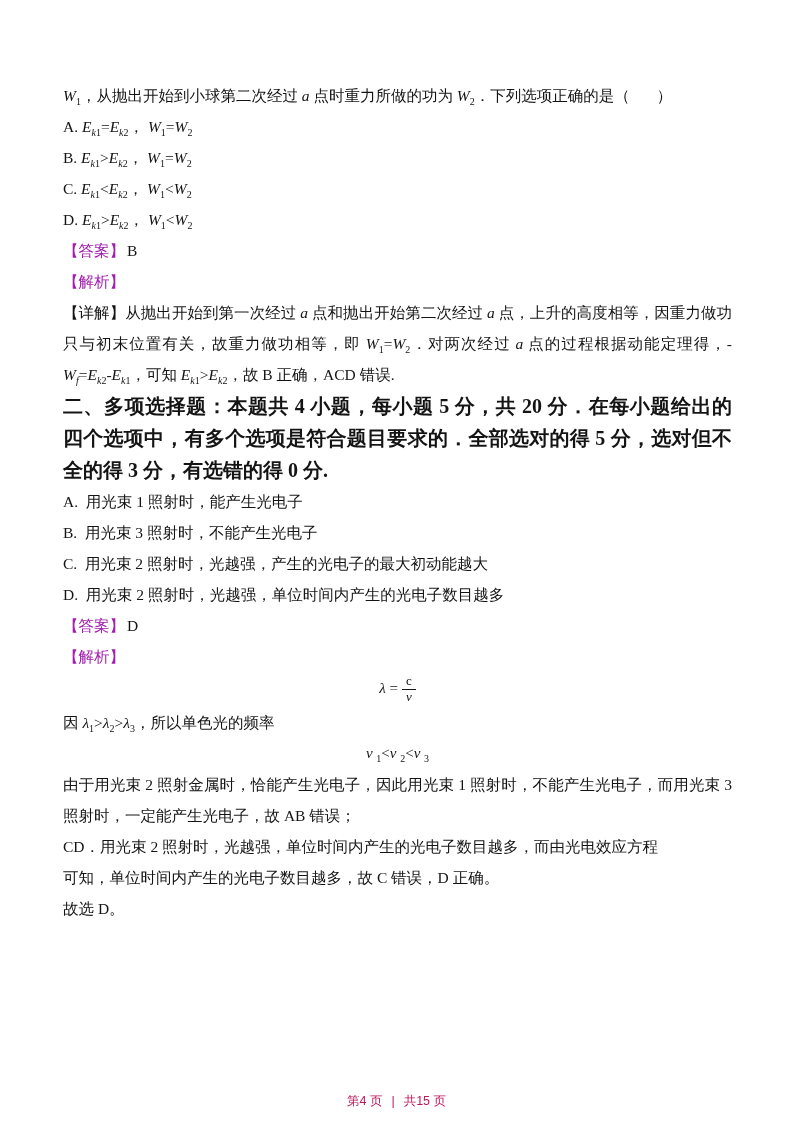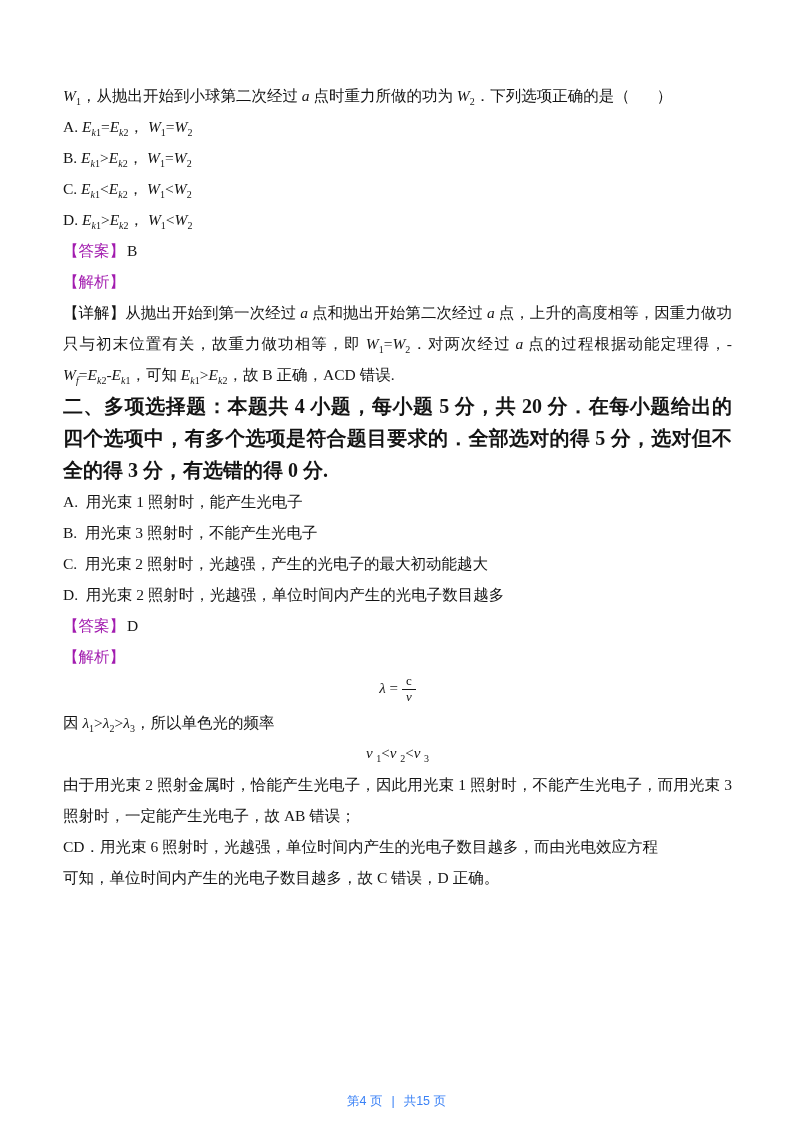--- a/index.html
+++ b/index.html
@@ -46,21 +46,21 @@
     font-size:13px;
     margin:2px 0 2px 4px;
   }
   .fnum { display:block; border-bottom:1px solid #141414; padding:0 4px; }
   .fden { display:block; }
   .footer {
     position:absolute;
     left:0; right:0; bottom:12px;
     text-align:center;
     font-size:12.5px;
-    color:#3b82f6;
+    color:#be185d;
     font-family:"Liberation Sans","DejaVu Sans",sans-serif;
   }
   .footer .sep { margin:0 9px; }
 </style>
 </head>
 <body>
 
 <div class="page">
   <main class="content">
 
@@ -85,21 +85,22 @@
     <p class="para"><span class="marker">【解析】</span></p>
 
 
     <div class="formula"><span><i>λ</i> =</span><span class="frac"><span class="fnum">c</span><span class="fden"><i>ν</i></span></span></div>
 
     <p class="para">因 <i>λ</i><sub>1</sub>&gt;<i>λ</i><sub>2</sub>&gt;<i>λ</i><sub>3</sub>，所以单色光的频率</p>
 
     <div class="formula"><i>ν</i>&nbsp;<sub>1</sub>&lt;<i>ν</i>&nbsp;<sub>2</sub>&lt;<i>ν</i>&nbsp;<sub>3</sub></div>
 
     <p class="para">由于用光束 2 照射金属时，恰能产生光电子，因此用光束 1 照射时，不能产生光电子，而用光束 3 照射时，一定能产生光电子，故 AB 错误；</p>
-    <p class="para">CD．用光束 6 照射时，光越强，单位时间内产生的光电子数目越多，而由光电效应方程</p>
+    <p class="para">CD．用光束 2 照射时，光越强，单位时间内产生的光电子数目越多，而由光电效应方程</p>
 
 
     <p class="para">可知，单位时间内产生的光电子数目越多，故 C 错误，D 正确。</p>
+    <p class="para">故选 D。</p>
 
   </main>
 
   <footer class="footer"><span>第4 页</span><span class="sep">|</span><span>共15 页</span></footer>
 </div>
 
 </body></html>

